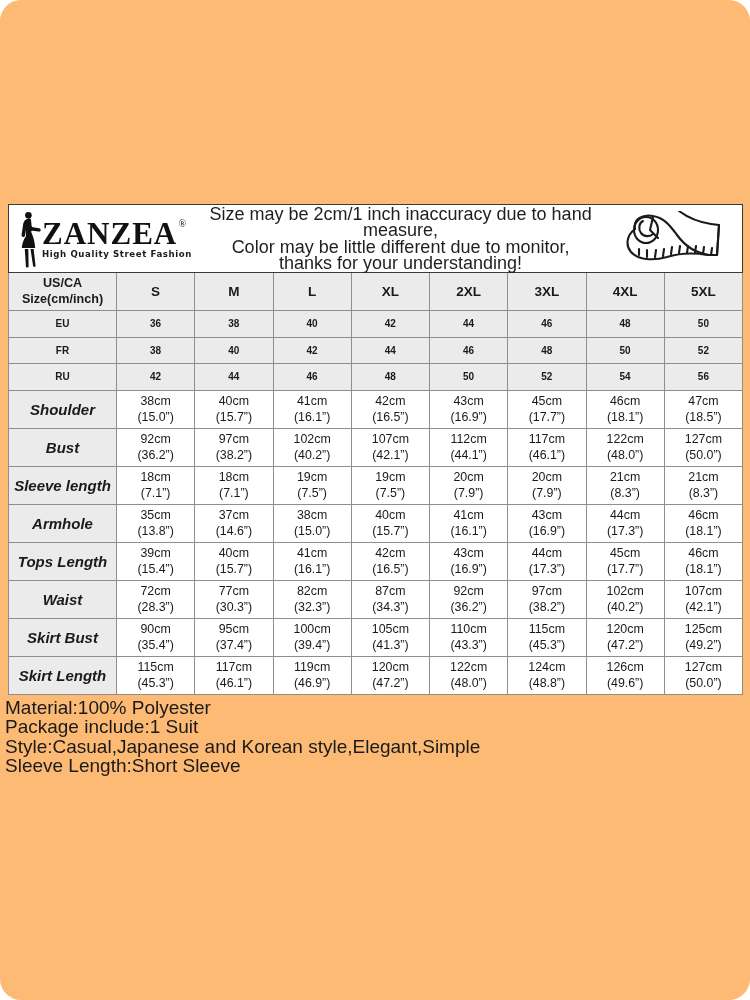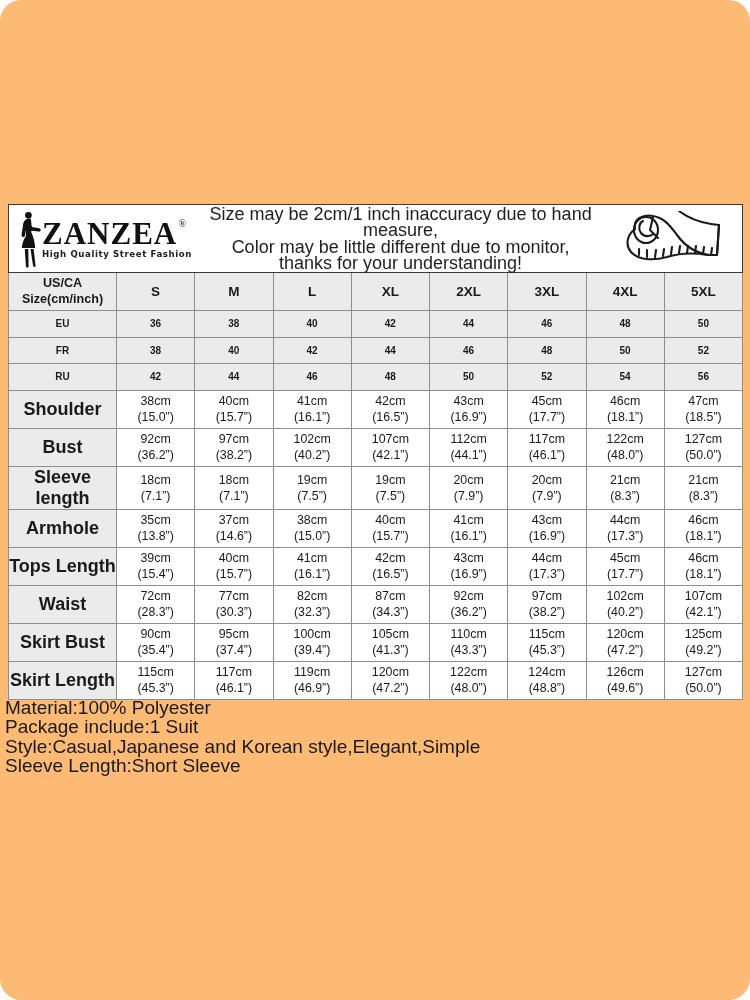--- a/index.html
+++ b/index.html
@@ -123,22 +123,23 @@
     background: #ebebeb;
     font-weight: bold;
     font-size: 10px;
     height: 26.5px;
   }
 
   
   tr.meas-row td.row-label {
     background: #ebebeb;
     font-weight: bold;
-    font-size: 18px;
+    font-size: 15px;
     height: 38px;
+    font-style: italic;
   }
   tr.meas-row td.meas-cell {
     background: #ffffff;
     font-size: 12.4px;
     line-height: 16px;
     padding: 2px 0;
   }
   .meas-cm { display: block; }
   .meas-in { display: block; }
 

